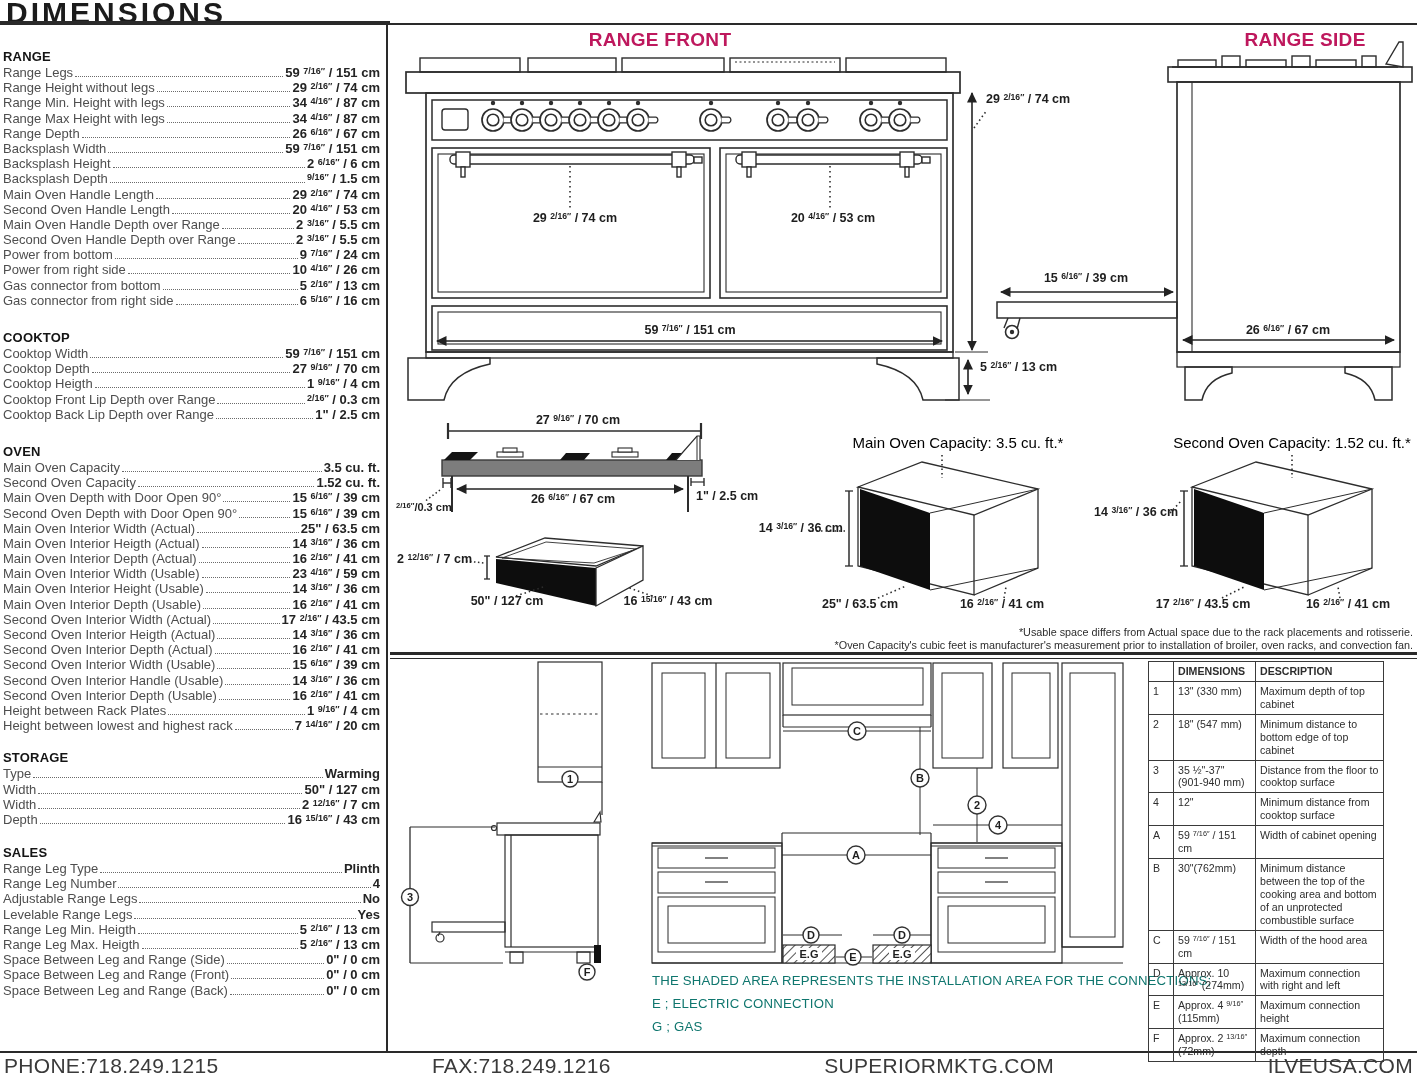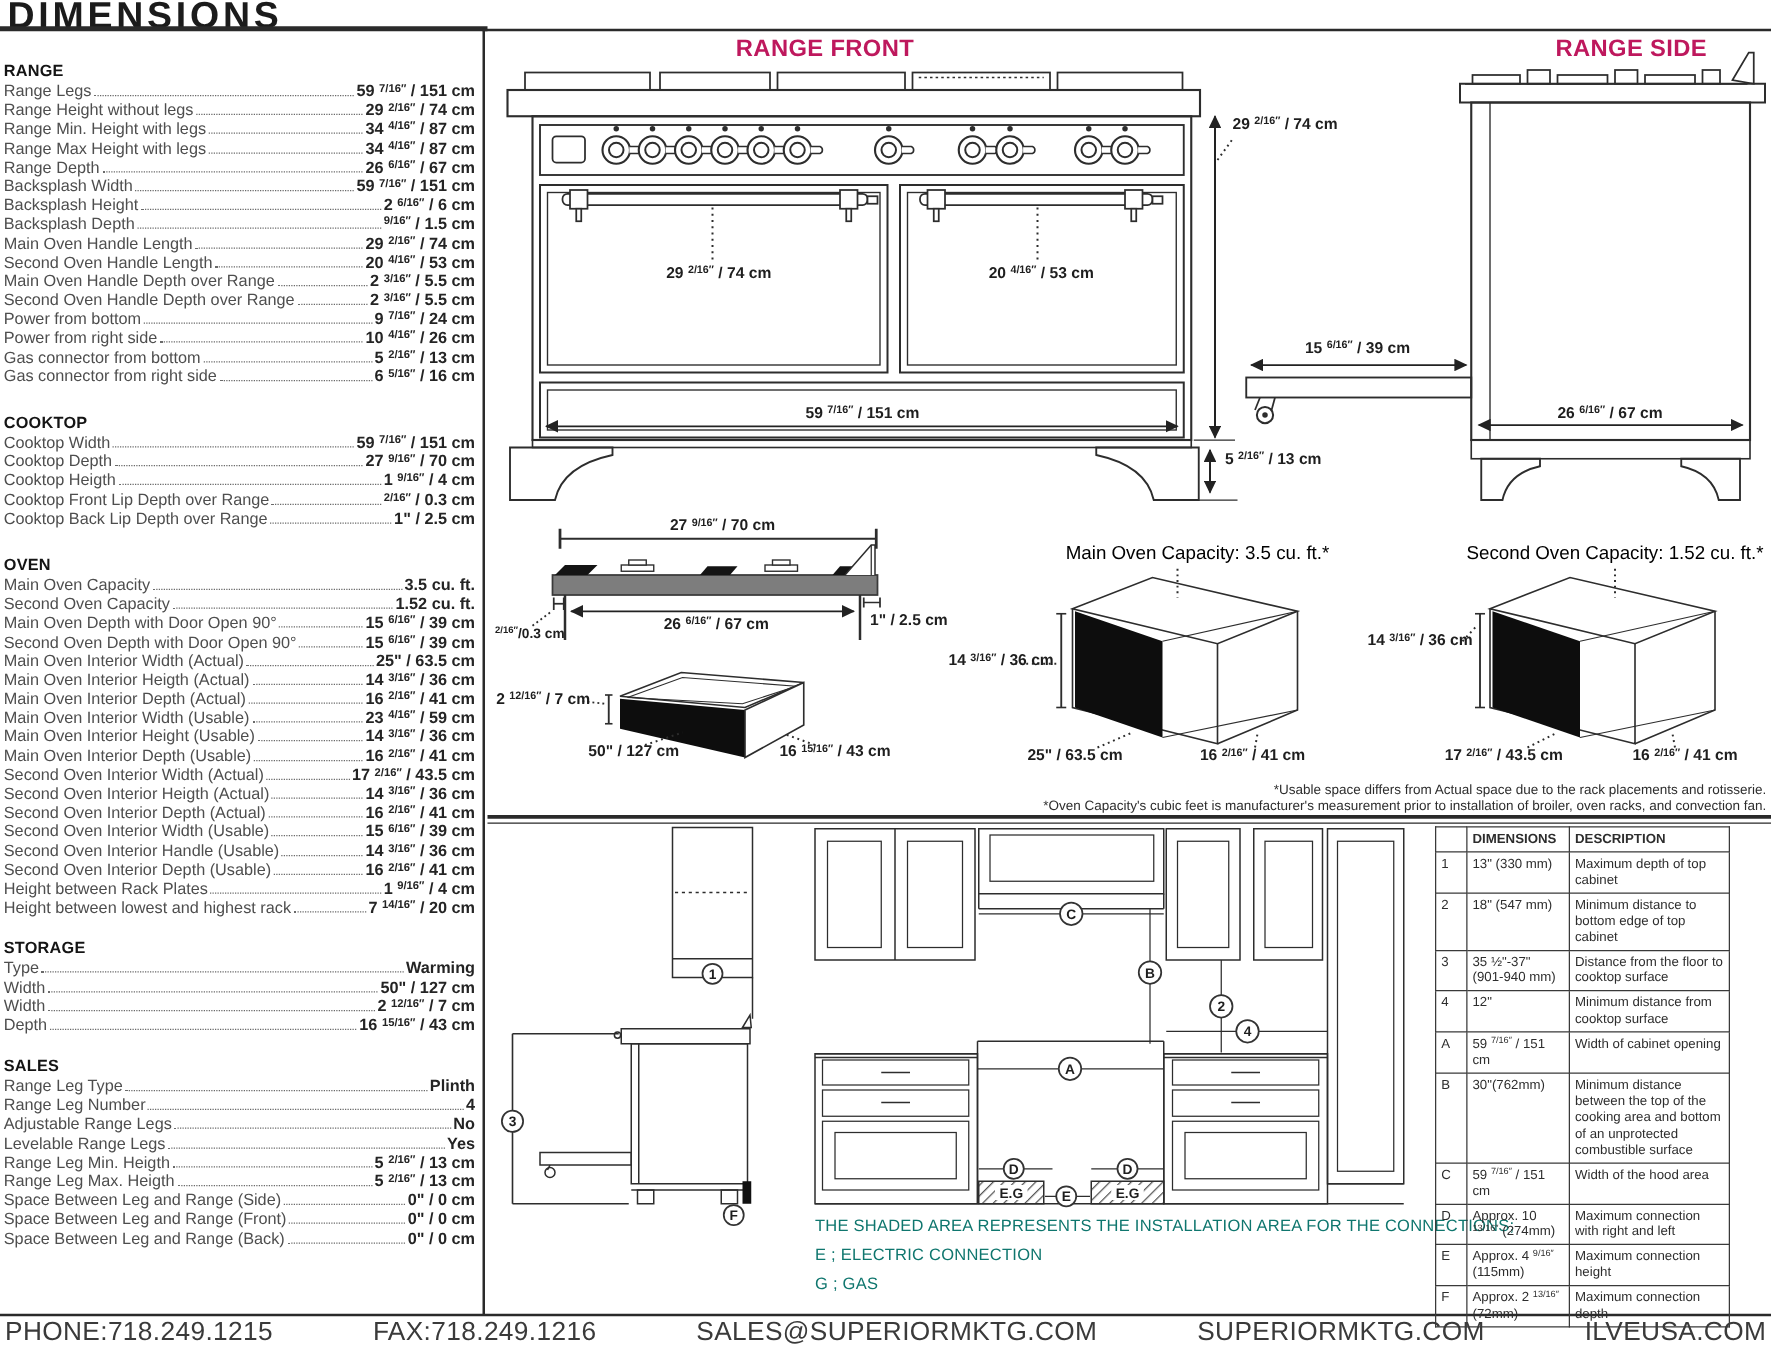--- a/index.html
+++ b/index.html
@@ -747,16 +747,15 @@
         <td>F</td>
         <td>Approx. 2 <span class="fr">13/16″</span> (72mm)</td>
         <td>Maximum connection depth</td>
       </tr>
     </tbody>
 </table>
 
 <div id="footer">
   <span>PHONE:718.249.1215</span>
   <span>FAX:718.249.1216</span>
-  <span>SALES@SUPERIORMKTG.COM</span>
   <span>SUPERIORMKTG.COM</span>
   <span>ILVEUSA.COM</span>
 </div>
 
 </body></html>

